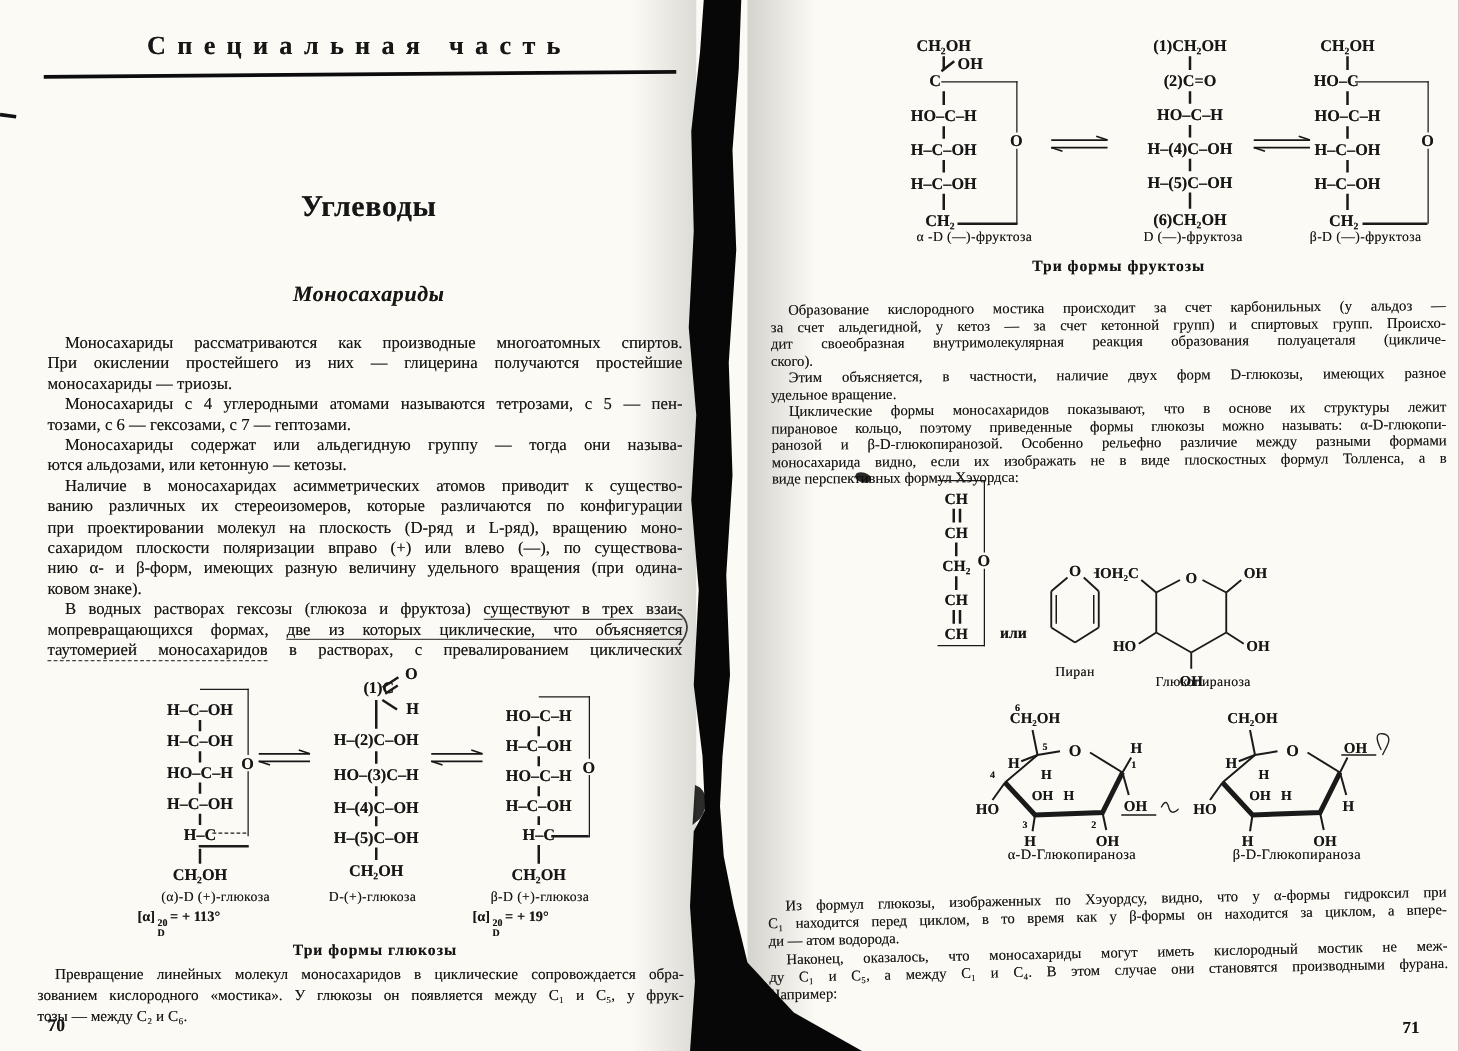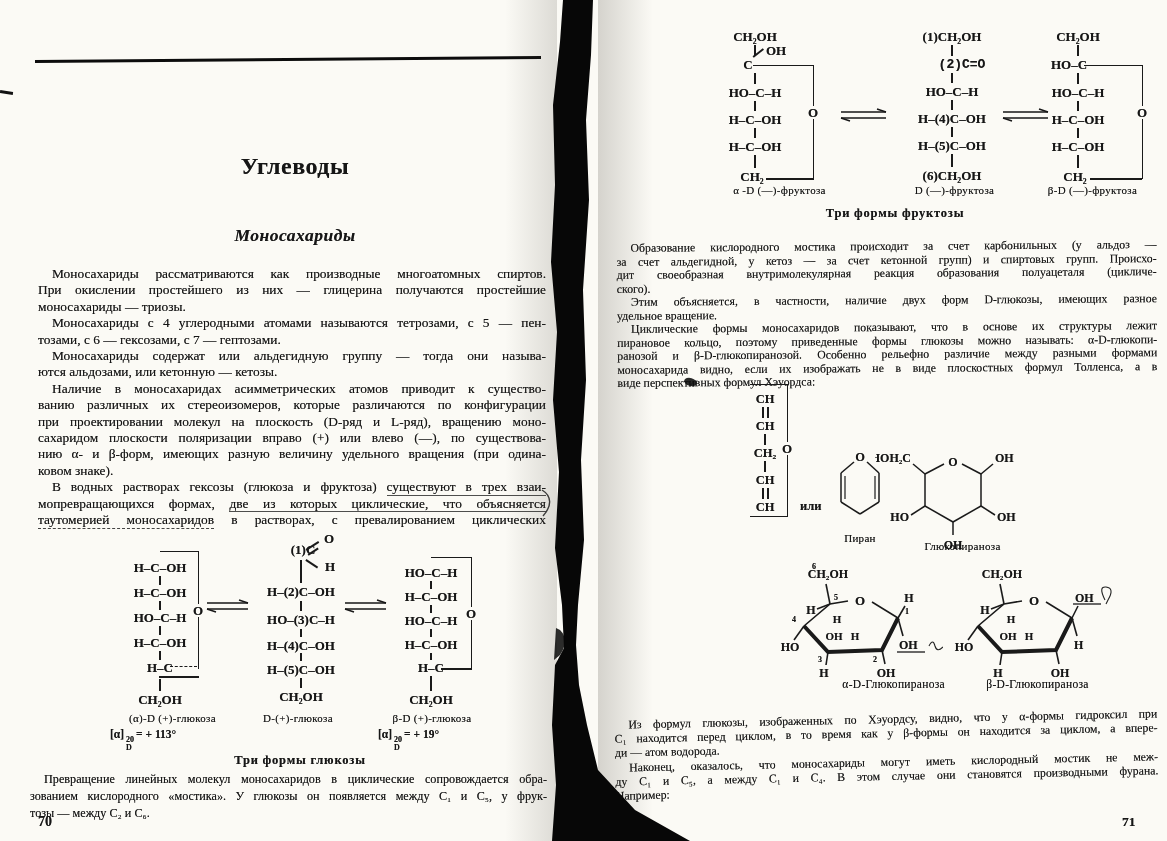--- a/index.html
+++ b/index.html
@@ -52,20 +52,21 @@
 </style>
 </head>
 <body>
 
 <div class="scan">
 
   <div class="abs" style="left:0;top:0;width:555px;height:841px;">
 
     <div class="abs" style="left:0;top:91px;width:13px;height:3px;background:#111;transform:rotate(8deg);"></div>
 
+    <div class="hdr">Специальная часть</div>
     <div class="hdr-rule"></div>
     <div class="chapter">Углеводы</div>
     <div class="section">Моносахариды</div>
 
     <div class="tblock" style="left:38px;top:266px;width:508px;">
       <div class="lline jline ind">Моносахариды рассматриваются как производные многоатомных спиртов.</div>
       <div class="lline jline">При окислении простейшего из них — глицерина получаются простейшие</div>
       <div class="lline jline end">моносахариды — триозы.</div>
       <div class="lline jline ind">Моносахариды с 4 углеродными атомами называются тетрозами, с 5 — пен-</div>
       <div class="lline jline end">тозами, с 6 — гексозами, с 7 — гептозами.</div>
@@ -207,21 +208,21 @@
       <g stroke="#161616" stroke-width="1.4" fill="none">
         <line x1="1" y1="4" x2="46" y2="4"></line>
           <line x1="46" y1="4" x2="37" y2="1"></line>
         <line x1="1" y1="10" x2="46" y2="10"></line>
           <line x1="1" y1="10" x2="10" y2="13"></line>
       </g>
     </svg>
 
     <div class="fisch" style="left:895px;top:22px;width:125px;height:190px;">
       <div class="frow" style="left:57px;top:8px;">(1)CH₂OH</div>
-      <div class="frow" style="left:67px;top:36px;font-family:Liberation Mono, monospace;">(2)C=O</div>
+      <div class="frow" style="left:57px;top:36px;">(2)C=O</div>
       <div class="frow" style="left:57px;top:63px;">HO–C–H</div>
       <div class="frow" style="left:57px;top:90px;">H–(4)C–OH</div>
       <div class="frow" style="left:57px;top:117px;">H–(5)C–OH</div>
       <div class="frow" style="left:57px;top:147px;">(6)CH₂OH</div>
       <div class="vb" style="left:56px;top:23px;height:11px;"></div>
       <div class="vb" style="left:56px;top:51px;height:10px;"></div>
       <div class="vb" style="left:56px;top:78px;height:10px;"></div>
       <div class="vb" style="left:56px;top:105px;height:10px;"></div>
       <div class="vb" style="left:56px;top:132px;height:13px;"></div>
     </div>
@@ -360,21 +361,21 @@
         <text x="77" y="80" text-anchor="middle" font-size="11">H</text>
         <text x="42" y="102" text-anchor="middle" font-size="8">3</text>
         <text x="46" y="117" text-anchor="middle" font-size="12">H</text>
         <text x="97" y="102" text-anchor="middle" font-size="8">2</text>
         <text x="108" y="117" text-anchor="middle" font-size="12">OH</text>
         <text x="129" y="54" text-anchor="middle" font-size="8">1</text>
         <text x="131" y="42" text-anchor="middle" font-size="12">H</text>
         <text x="121" y="89" text-anchor="start" font-size="12">OH</text>
       </g>
     </svg>
-    <div class="slabel" style="left:770px;top:678px;width:175px;font-size:11.5px;text-align:right;">α-D-Глюкопираноза</div>
+    <div class="slabel" style="left:770px;top:678px;width:175px;font-size:11.5px;">α-D-Глюкопираноза</div>
 
     <svg class="abs" style="left:952px;top:560px;" width="165" height="122" font-family="Liberation Serif, DejaVu Serif, serif">
       <g stroke="#1a1a1a" stroke-width="1.6" fill="none">
         <path d="M26,66 L52,44 L70,41"></path>
         <path d="M94,42 L120,58"></path>
         <path d="M120,58 L104,90 L50,92 L26,66" stroke-width="4"></path>
         <path d="M52,44 L48,24"></path>
         <path d="M52,44 L39,49"></path>
         <path d="M26,66 L16,80"></path>
         <path d="M50,92 L48,105"></path>

